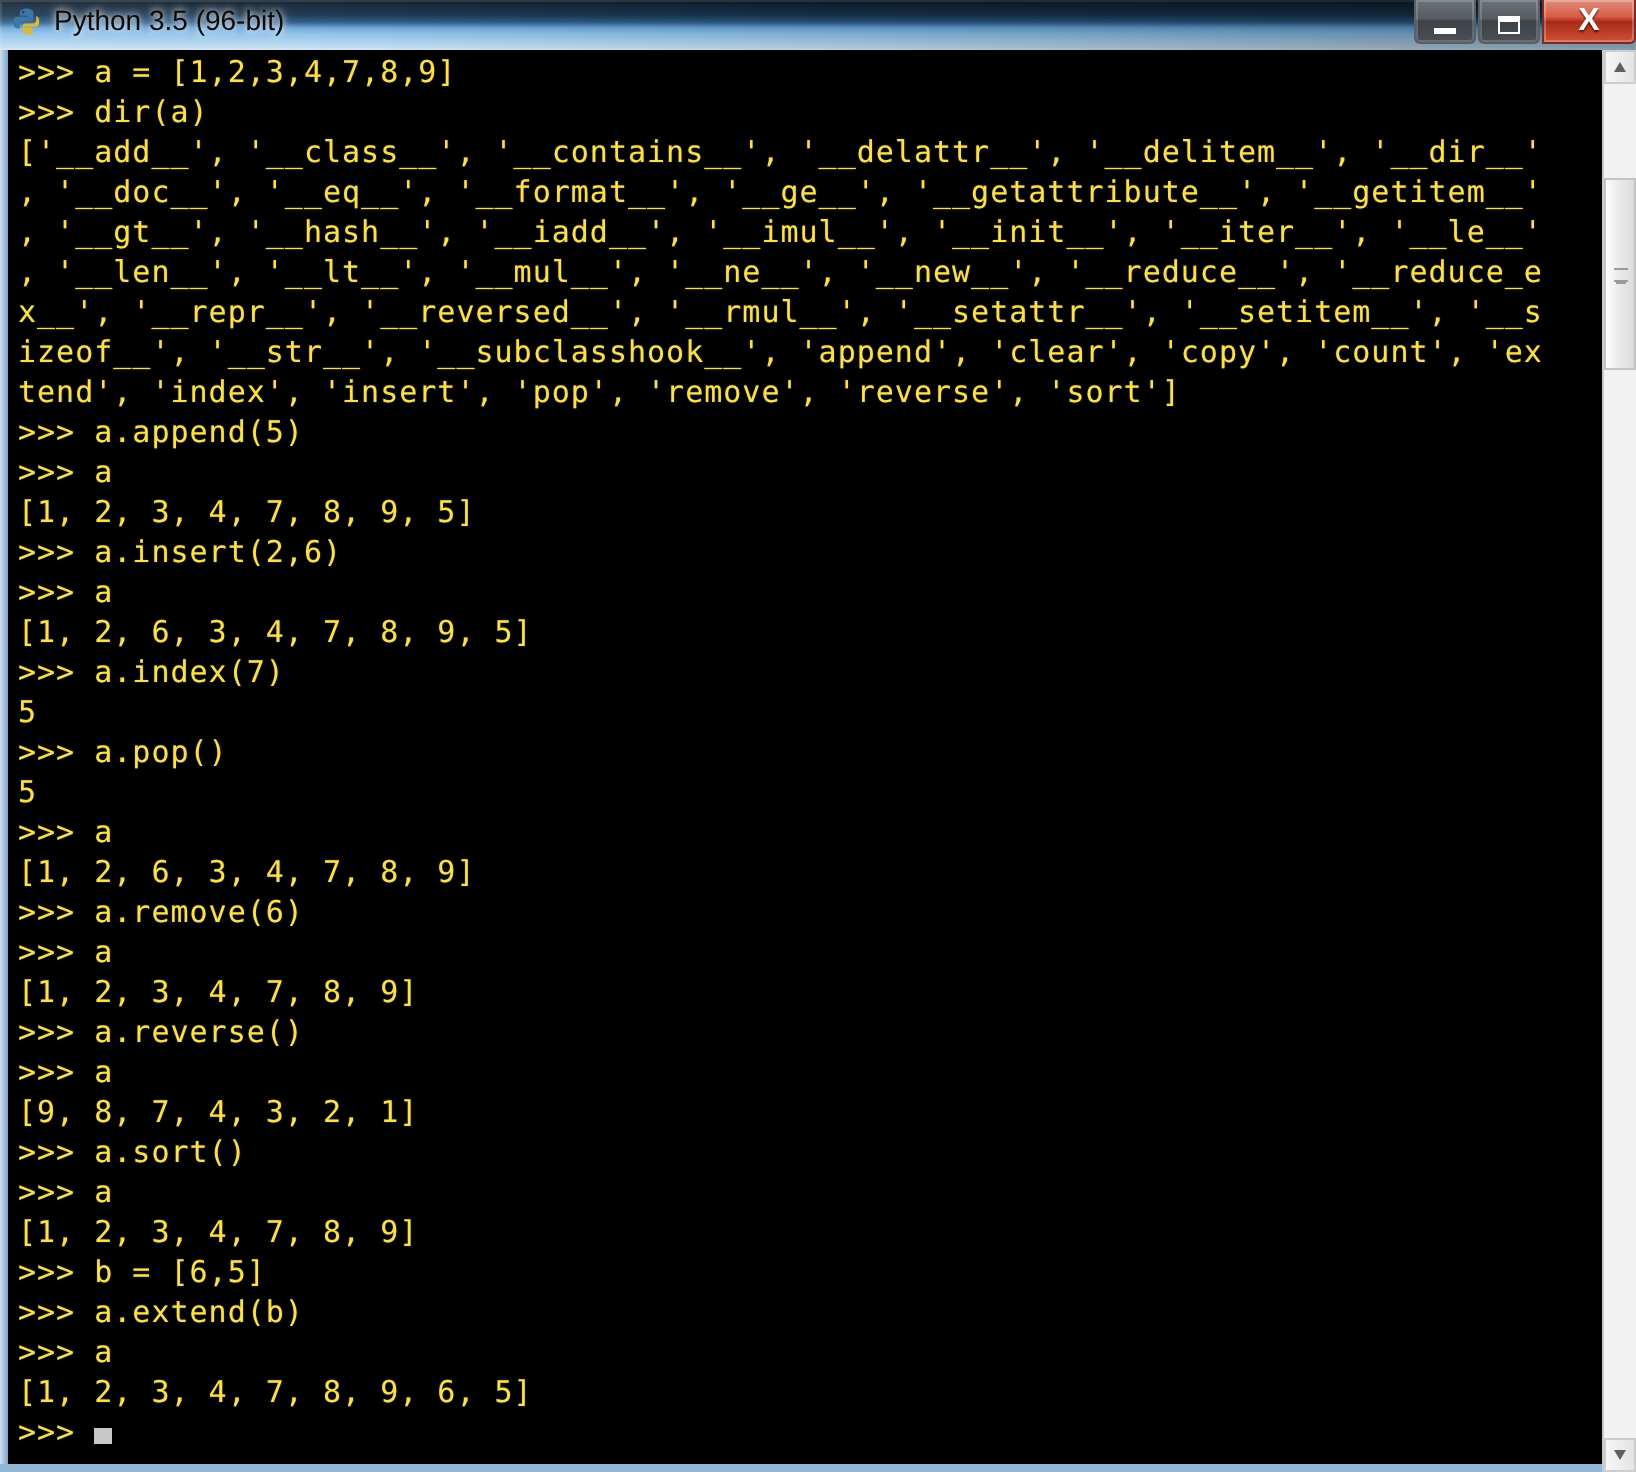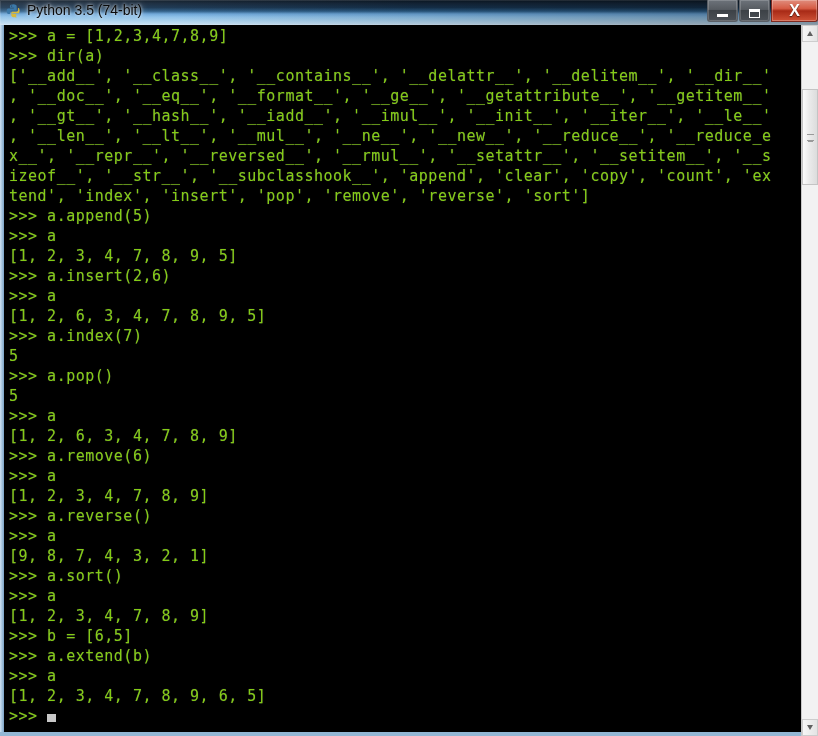--- a/index.html
+++ b/index.html
@@ -161,21 +161,21 @@
     left: -4px; top: 0;
     width: 4px; height: 100%;
     background: linear-gradient(to right, #cfe2f2, #7ba3c6);
   }
 
   #console-text {
     position: absolute;
     left: 5px;
     top: 1px;
     width: 800px;
-    color: #84cc16;
+    color: #fde047;
     font-family: "DejaVu Sans Mono", monospace;
     font-size: 15px;
     line-height: 20px;
     white-space: pre;
     letter-spacing: 0.5px;
     text-shadow: 0 0 1px rgba(200,200,200,0.35);
   }
   .cline {
     height: 20px;
     white-space: pre;
@@ -261,21 +261,21 @@
 </head>
 <body>
 
 <div id="window">
 
   <div id="titlebar">
     <svg id="title-icon" viewBox="0 0 32 32">
       <path d="M15.6 2.2c-2.2 0-4 .3-5.2.9-1.1.5-1.6 1.4-1.6 2.5v3h7v1H6.4c-1.3 0-2.4.7-3 2-.7 1.5-.7 3.3 0 5.4.6 1.9 1.8 2.7 3.1 2.7h2.3v-3.3c0-1.5 1.3-2.9 2.9-2.9h6.9c1.2 0 2.2-1 2.2-2.2V5.6c0-1.2-1-2.1-2.2-2.5-.9-.3-2-.9-2.9-.9zm-3.8 2.1c.6 0 1.1.5 1.1 1.2 0 .6-.5 1.1-1.1 1.1-.7 0-1.2-.5-1.2-1.1 0-.7.5-1.2 1.2-1.2z" fill="#3b78a8"></path>
       <path d="M23.3 9.4v3.2c0 1.6-1.4 2.9-2.9 2.9h-6.9c-1.2 0-2.2 1-2.2 2.2v4.7c0 1.2 1.1 2 2.2 2.4 1.4.4 2.7.5 4.3 0 1.1-.3 2.2-.9 2.2-2.4v-3h-7v-1h10.4c1.3 0 1.8-.9 2.2-2.2.5-1.4.5-2.7 0-5-.3-1.3-.9-2.2-2.2-2.2h-.1zm-3.9 14.4c.7 0 1.2.5 1.2 1.2 0 .6-.5 1.1-1.2 1.1-.6 0-1.1-.5-1.1-1.1 0-.7.5-1.2 1.1-1.2z" fill="#d9b93a"></path>
     </svg>
-    <div id="title-text">Python 3.5 (74-bit)</div>
+    <div id="title-text">Python 3.5 (96-bit)</div>
 
     <div id="win-controls">
       <div class="win-btn" id="btn-min">
         <span class="glyph" id="glyph-min"><i></i></span>
       </div>
       <div class="win-btn" id="btn-max">
         <span class="glyph" id="glyph-max"><i></i></span>
       </div>
       <div class="win-btn" id="btn-close">
         <span class="glyph" id="glyph-close">X</span>

